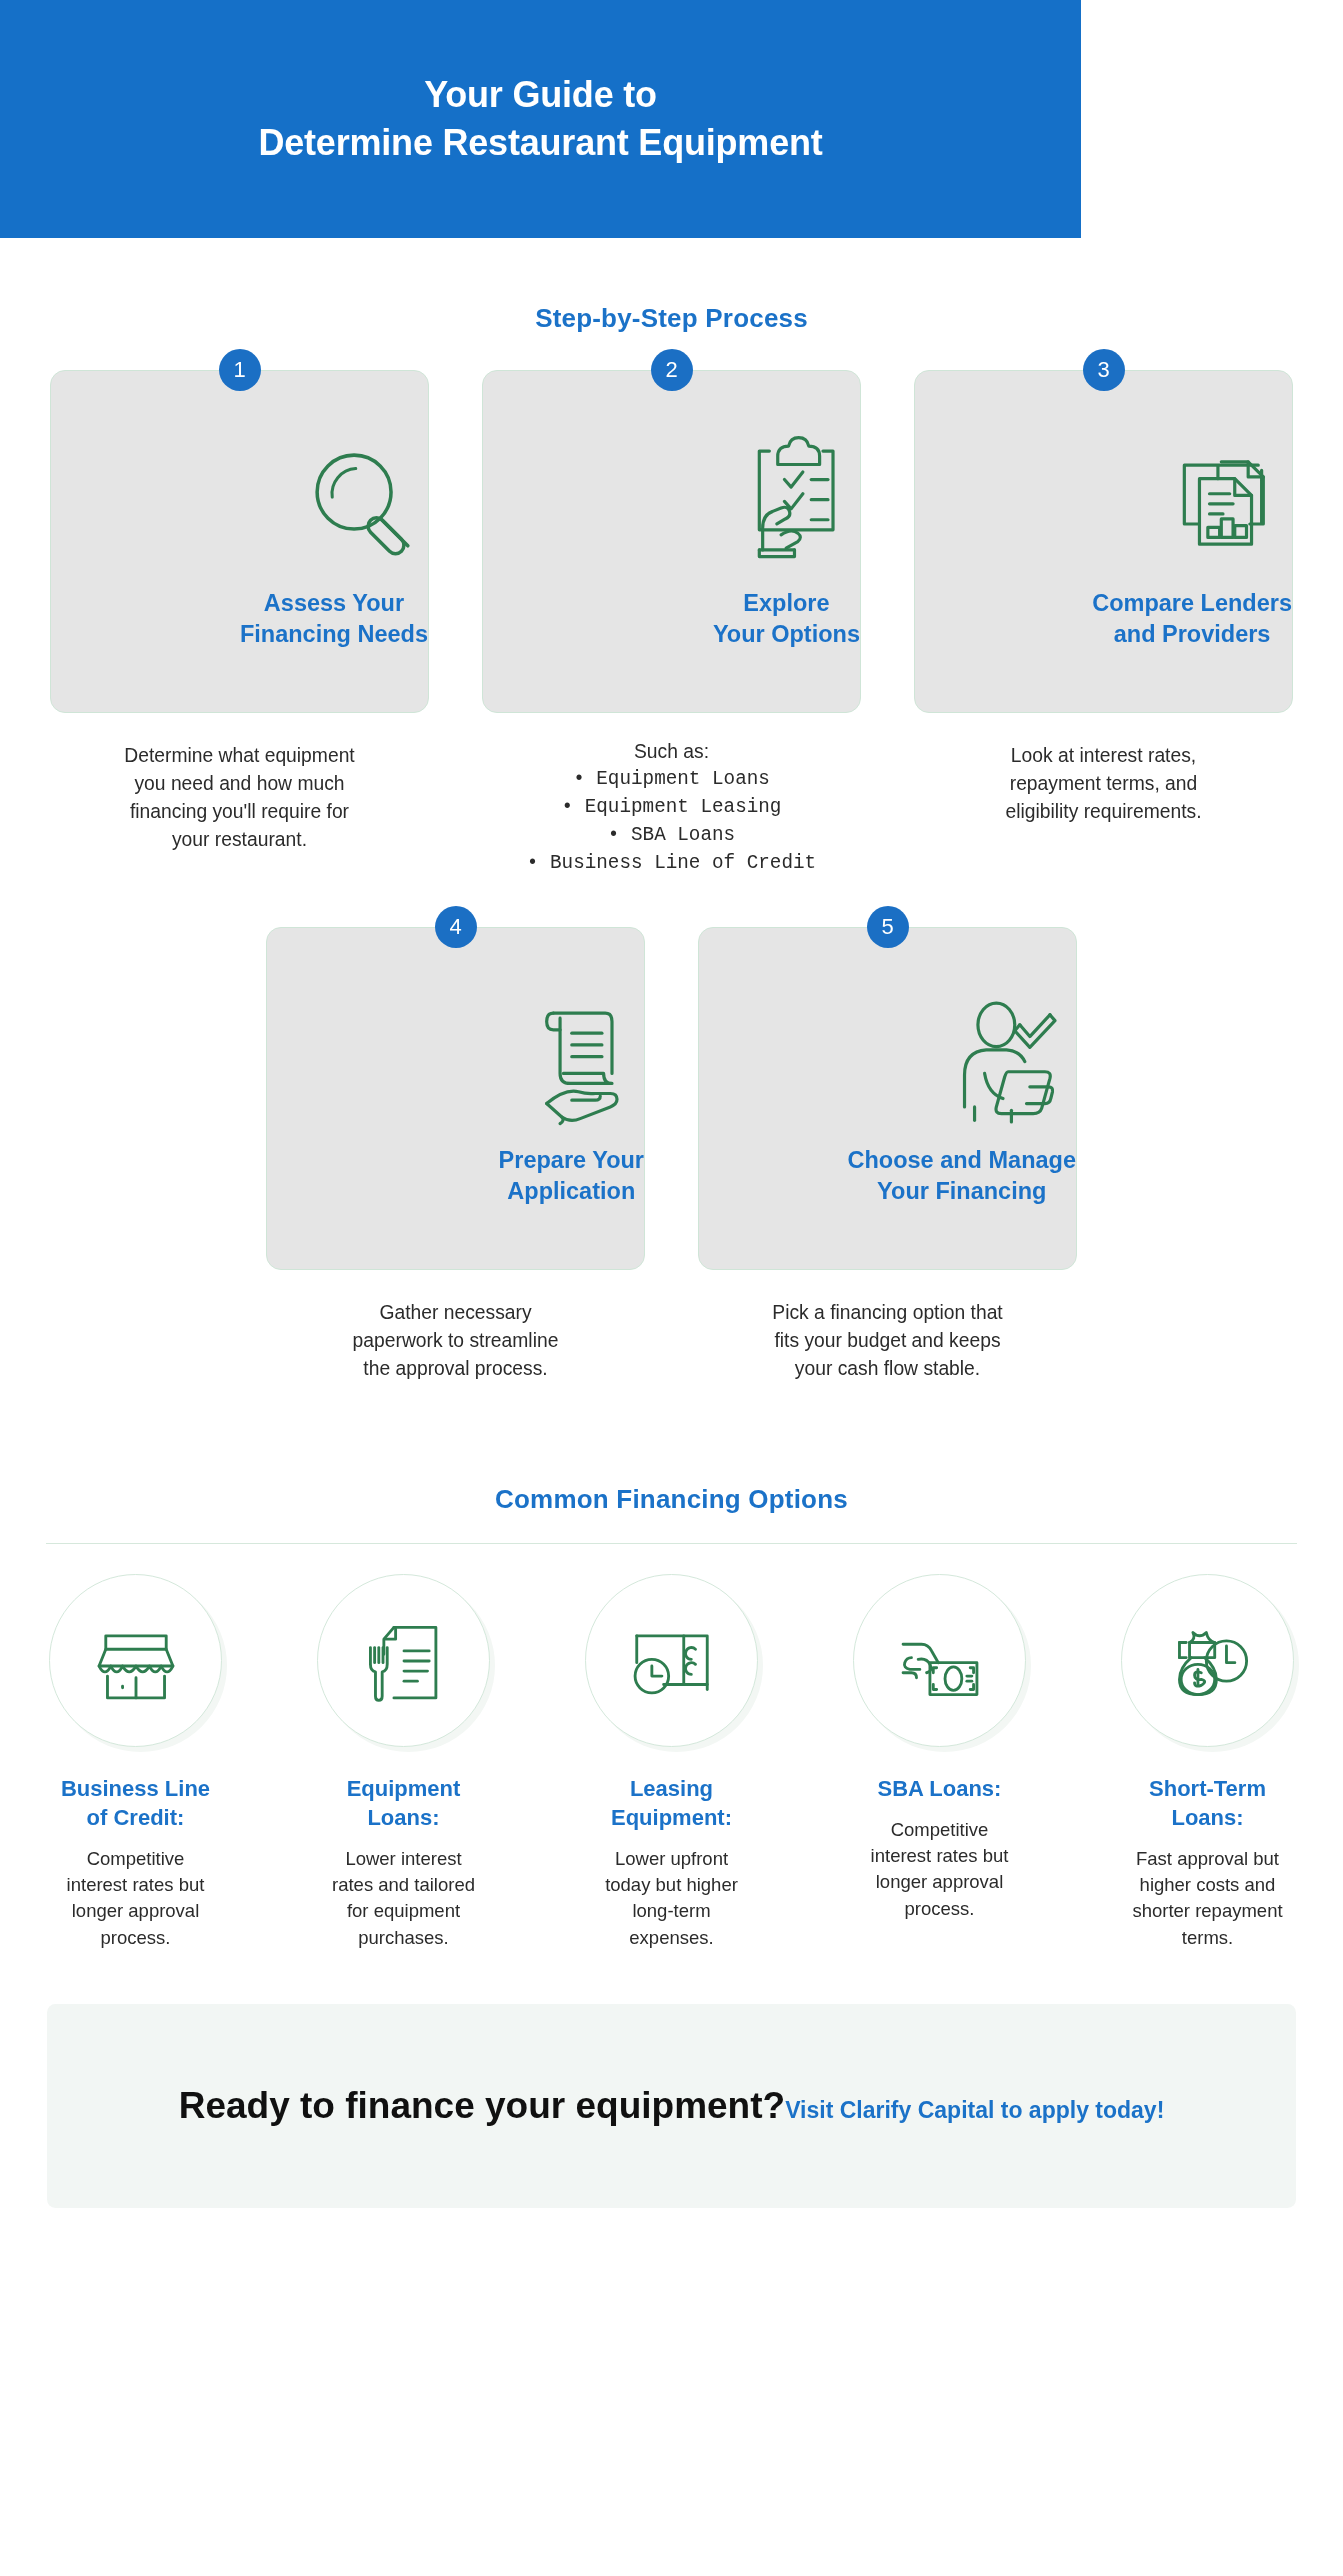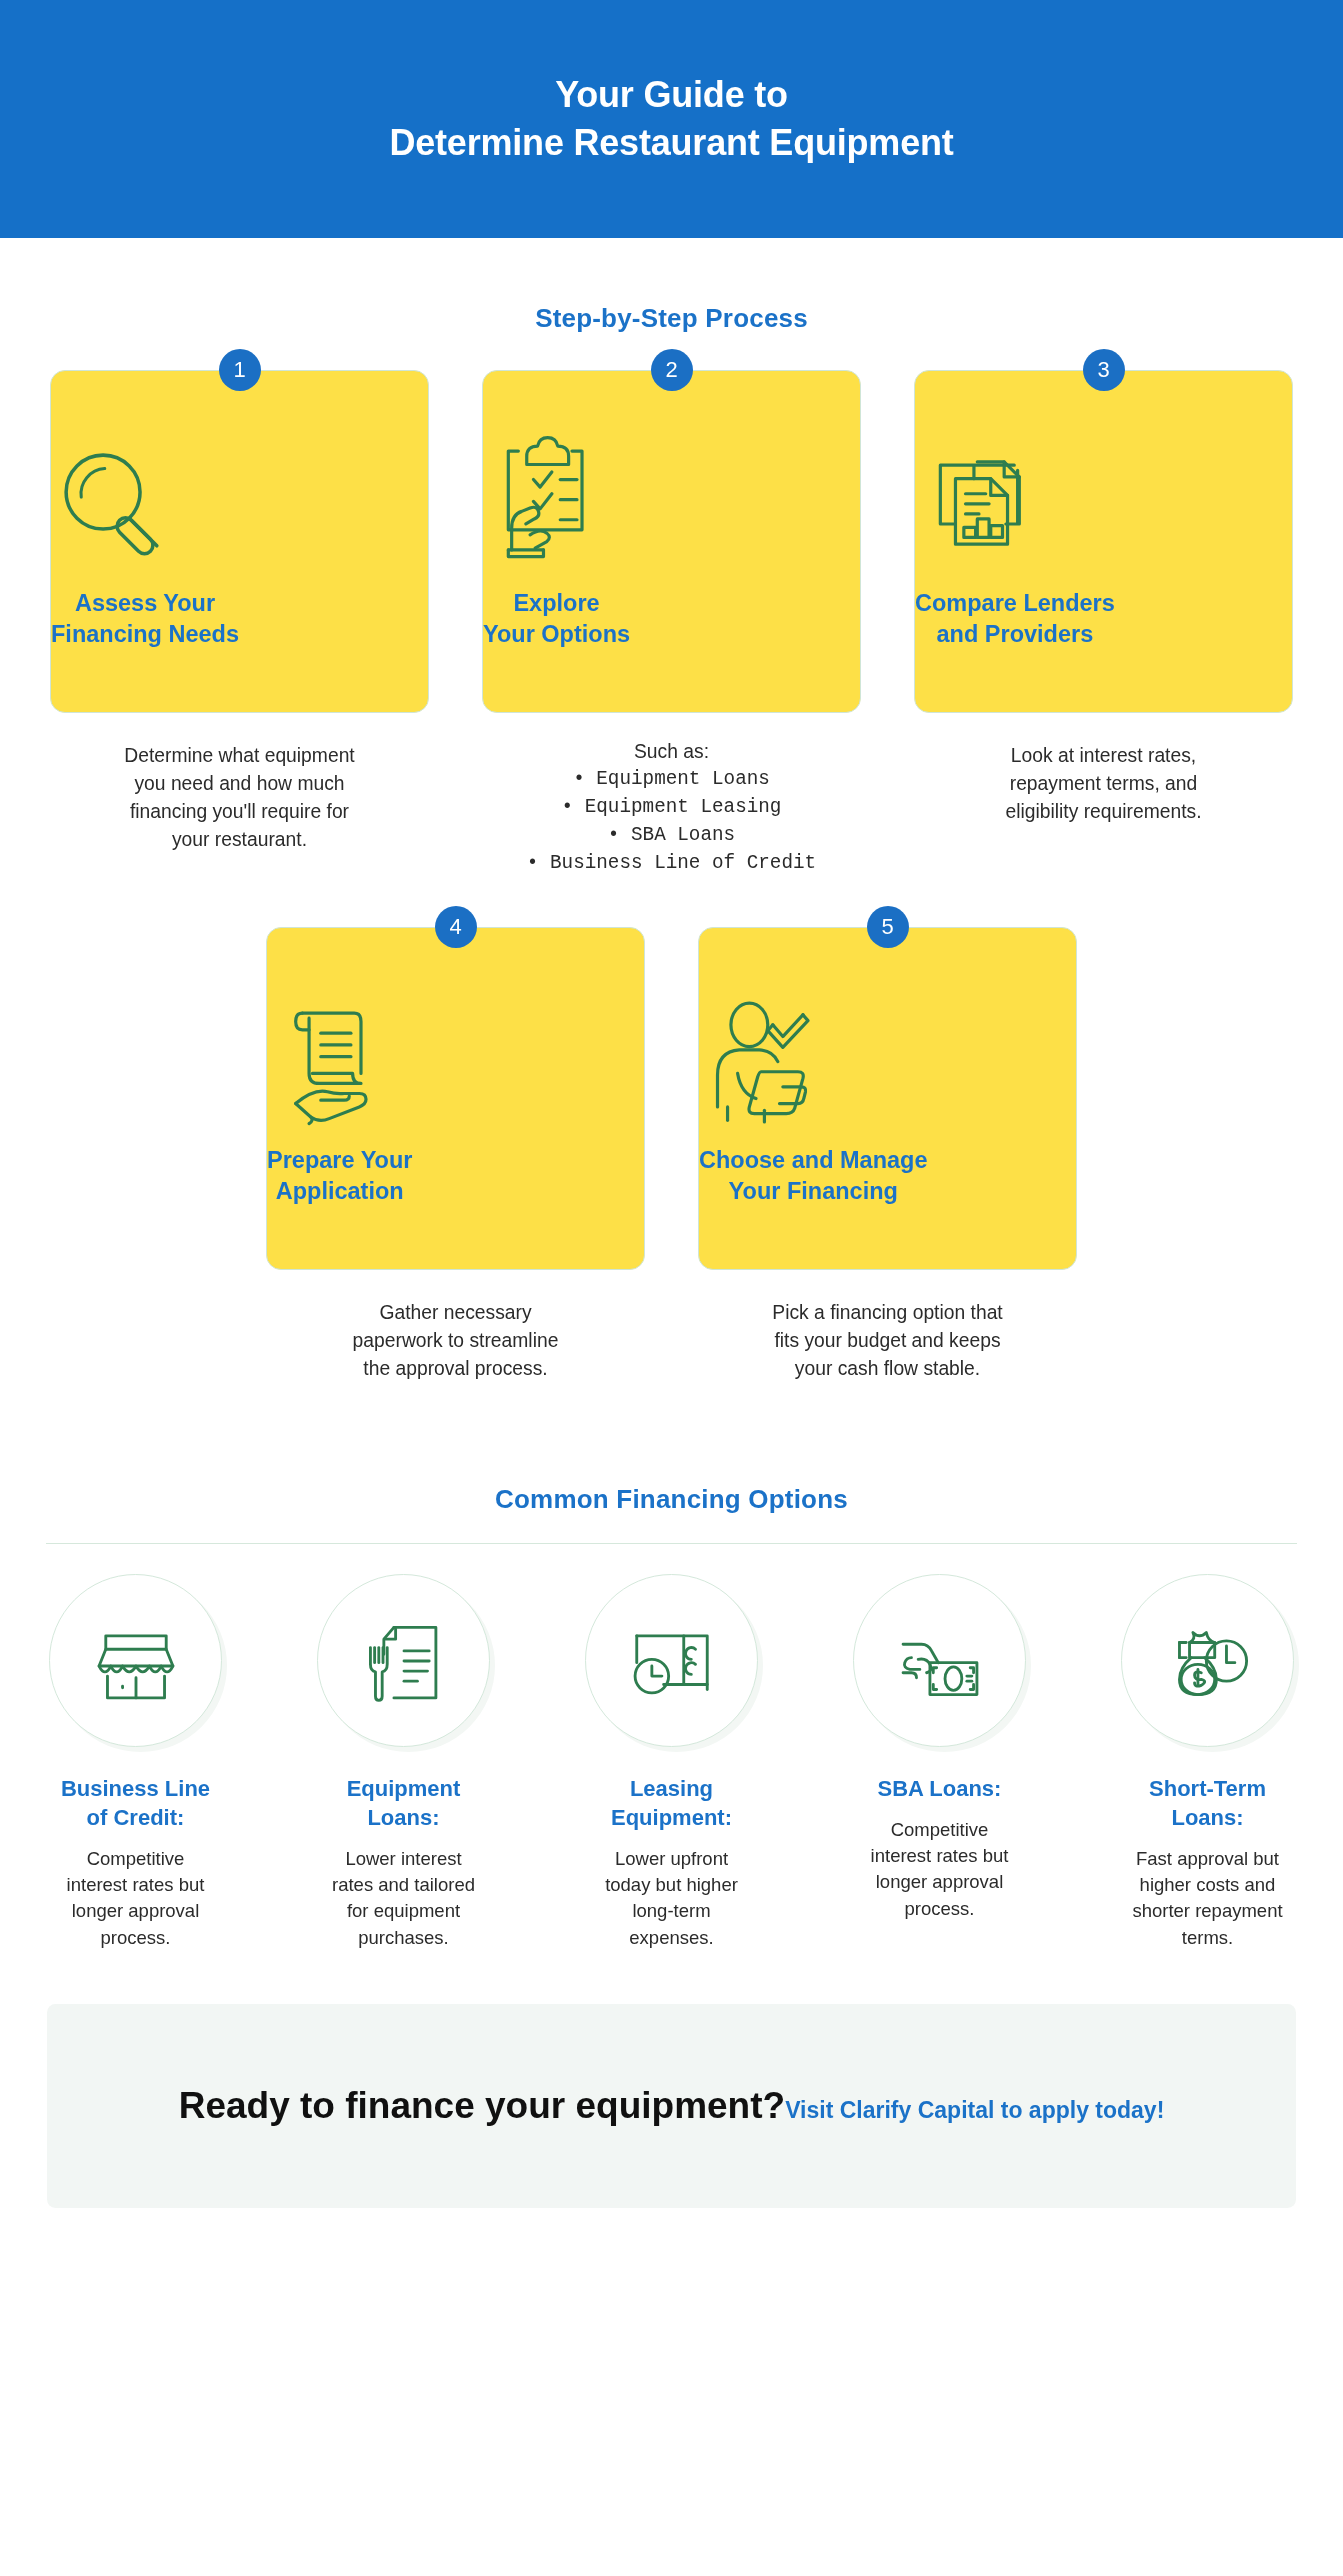--- a/index.html
+++ b/index.html
@@ -5,21 +5,21 @@
   * { box-sizing: border-box; margin: 0; padding: 0; }
   html, body {
     width: 1343px;
     background: #ffffff;
     font-family: "Liberation Sans", sans-serif;
   }
   body { width: 1343px; height: 2576px; position: relative; overflow: hidden; }
 
   
   .header {
-    width: 1343px;
+    width: 1081px;
     height: 238px;
     background: #1570c8;
     display: flex;
     align-items: center;
     justify-content: center;
   }
   .header-title {
     color: #ffffff;
     font-weight: bold;
     font-size: 36px;
@@ -45,26 +45,26 @@
     justify-content: center;
     gap: 53px;
     margin-top: 36px;
   }
   .step-col { width: 379px; display: flex; flex-direction: column; align-items: center; }
 
   .card-wrap { position: relative; width: 379px; }
   .card {
     border: 1.7px solid #cfe5d7;
     border-radius: 15px;
-    background: #fde047;
+    background: #e5e5e5;
     height: 343px;
     padding-top: 52px;
     display: flex;
     flex-direction: column;
-    align-items: flex-start;
+    align-items: flex-end;
   }
   .badge {
     position: absolute;
     top: -21px;
     left: 50%;
     transform: translateX(-50%);
     width: 42px; height: 42px;
     border-radius: 50%;
     background: #1b6fc4;
     color: #ffffff;

